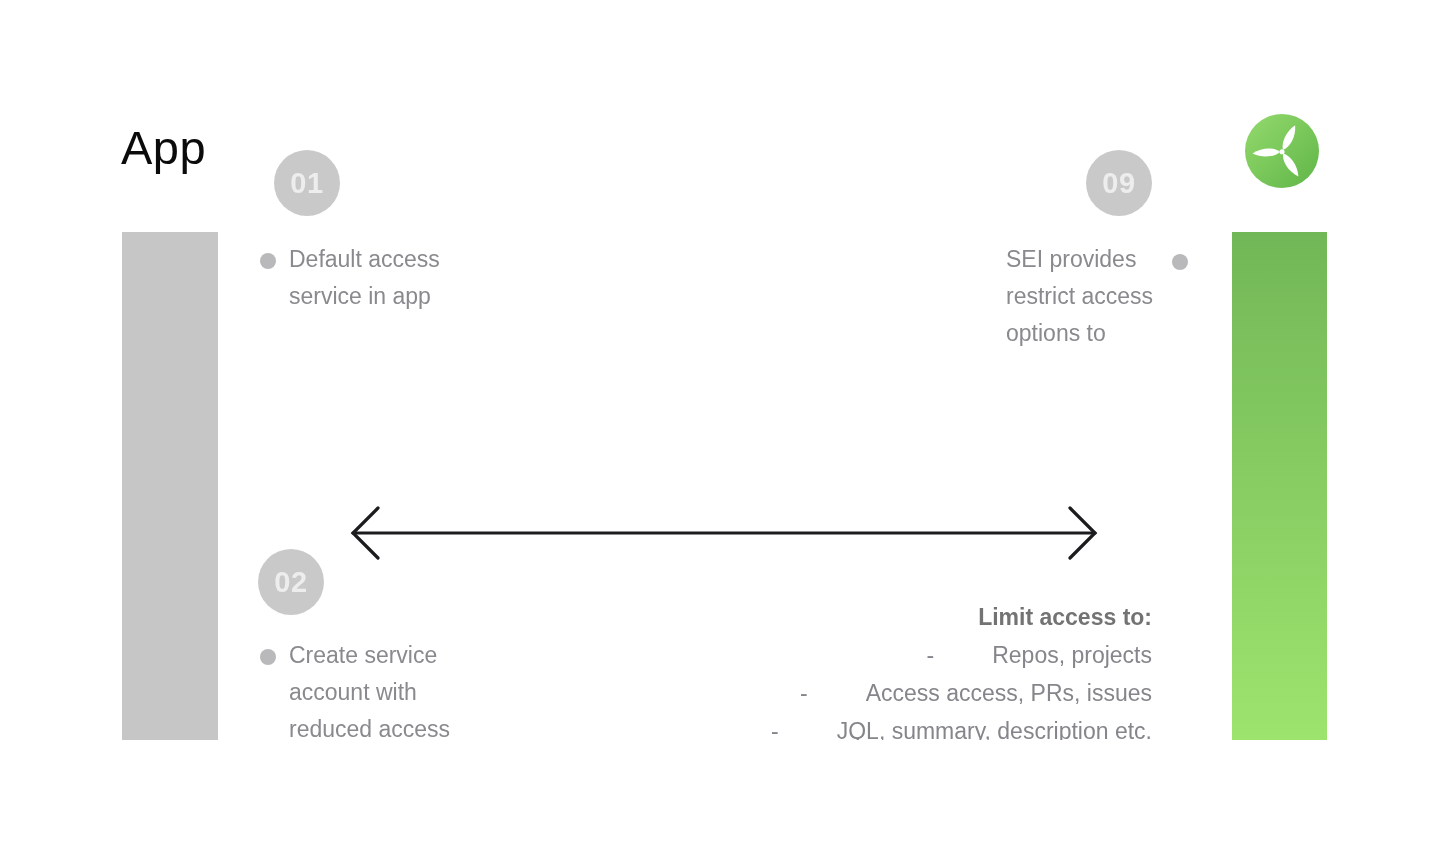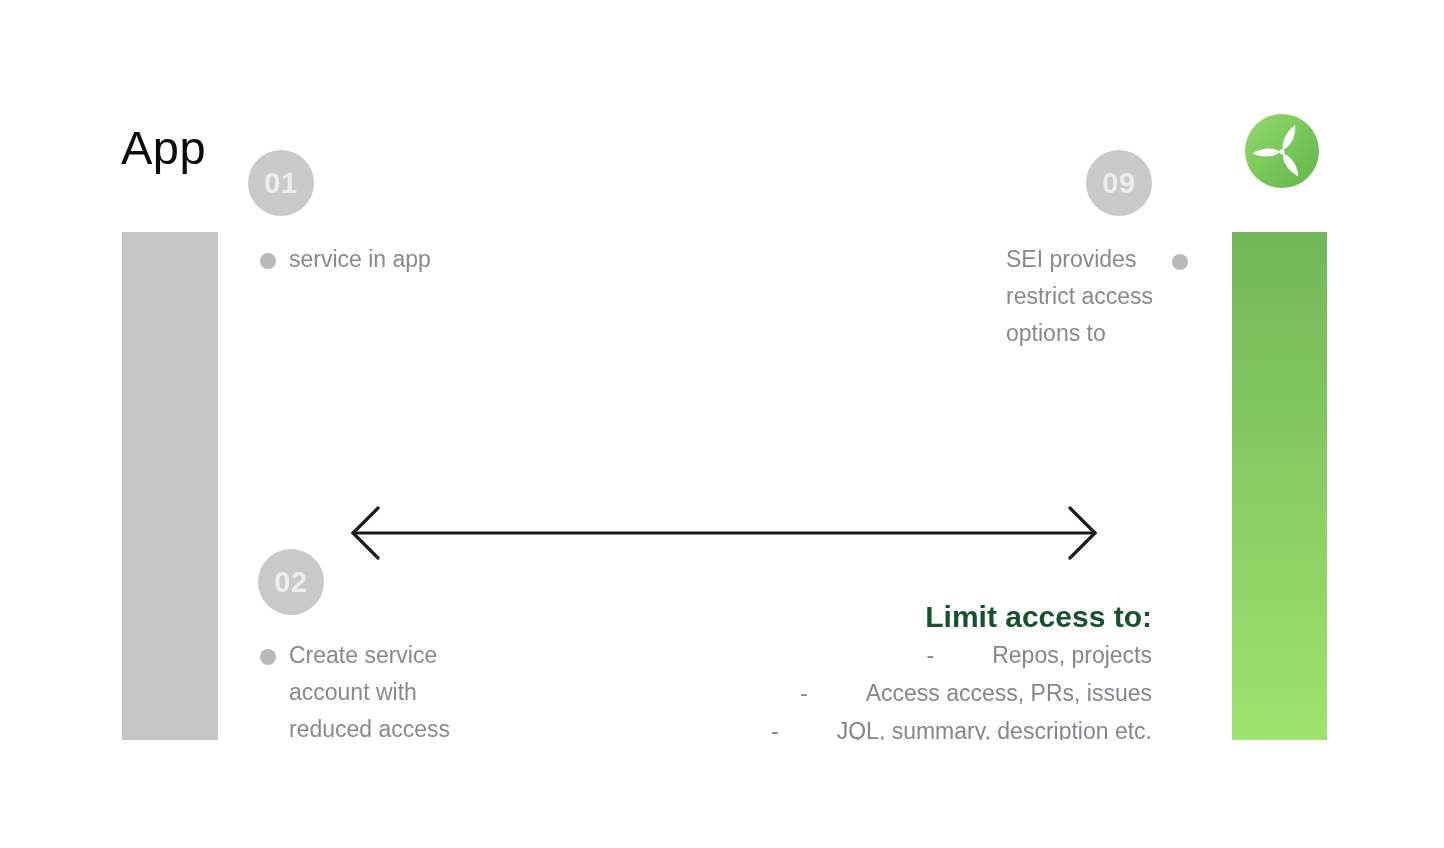--- a/index.html
+++ b/index.html
@@ -53,21 +53,21 @@
     border-radius: 50%;
     background: #c9c9c9;
     display: flex;
     align-items: center;
     justify-content: center;
     font-size: 29px;
     font-weight: 700;
     color: #ededee;
     letter-spacing: 0.5px;
   }
-  .circle-01 { left: 248px; top: 150px; }
+  .circle-01 { left: 274px; top: 150px; }
   .circle-02 { left: 258px; top: 549px; }
   .circle-03 { left: 1086px; top: 150px; }
 
   .bullet {
     position: absolute;
     width: 16px;
     height: 16px;
     border-radius: 50%;
     background: #b9b9bc;
   }
@@ -94,24 +94,24 @@
     height: 56px;
   }
 
   .limit-block {
     position: absolute;
     right: 292px;
     top: 598px;
     text-align: right;
   }
   .limit-heading {
-    font-size: 30px;
+    font-size: 23px;
     line-height: 38px;
     font-weight: 700;
-    color: #14532d;
+    color: #737373;
     white-space: nowrap;
   }
   .limit-row {
     display: flex;
     justify-content: flex-end;
     align-items: baseline;
     font-size: 23px;
     line-height: 38px;
     color: #85868b;
     white-space: nowrap;
@@ -155,20 +155,21 @@
   </div>
   <div class="num-circle circle-03">
     <span>09</span>
   </div>
 
   <div class="bullet bullet-1"></div>
   <div class="bullet bullet-2"></div>
   <div class="bullet bullet-3"></div>
 
   <div class="step-text step-text-1">
+    <div>Default access</div>
     <div>service in app</div>
   </div>
 
   <div class="step-text step-text-2">
     <div>Create service</div>
     <div>account with</div>
     <div>reduced access</div>
   </div>
 
   <div class="step-text step-text-3">

